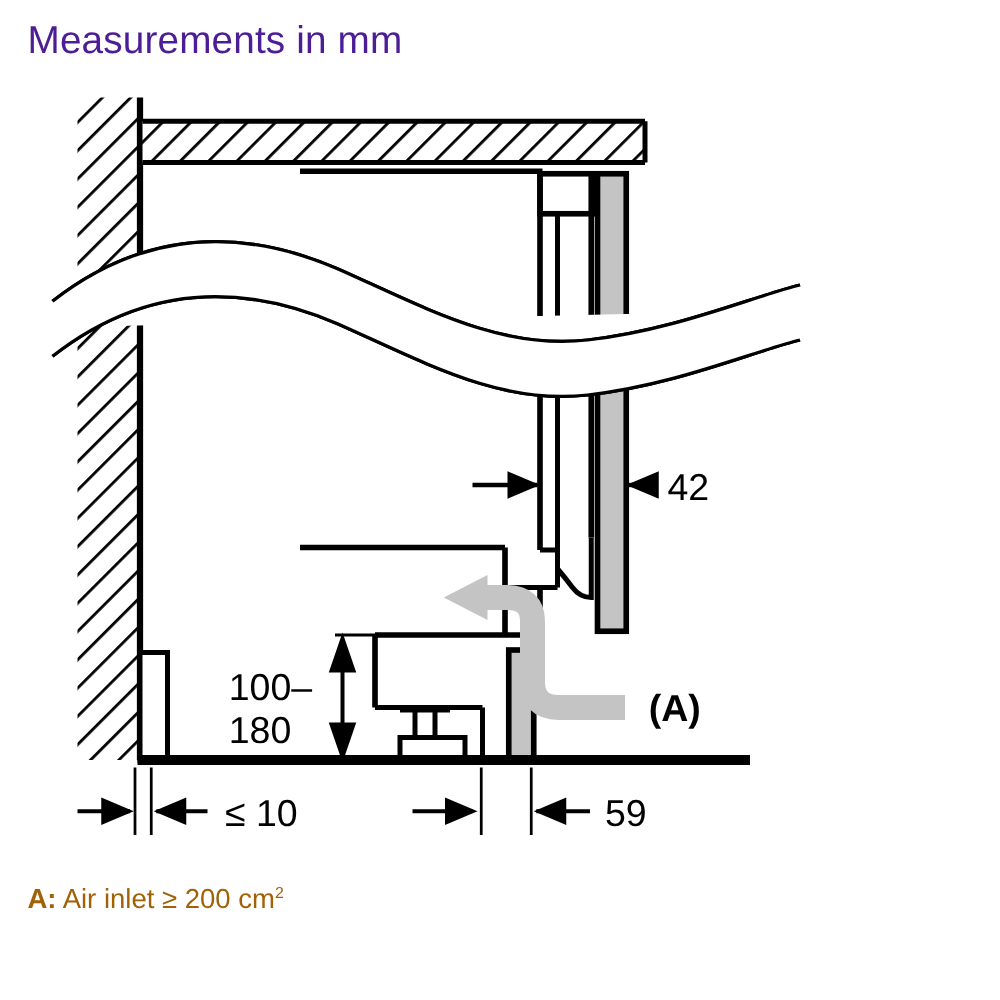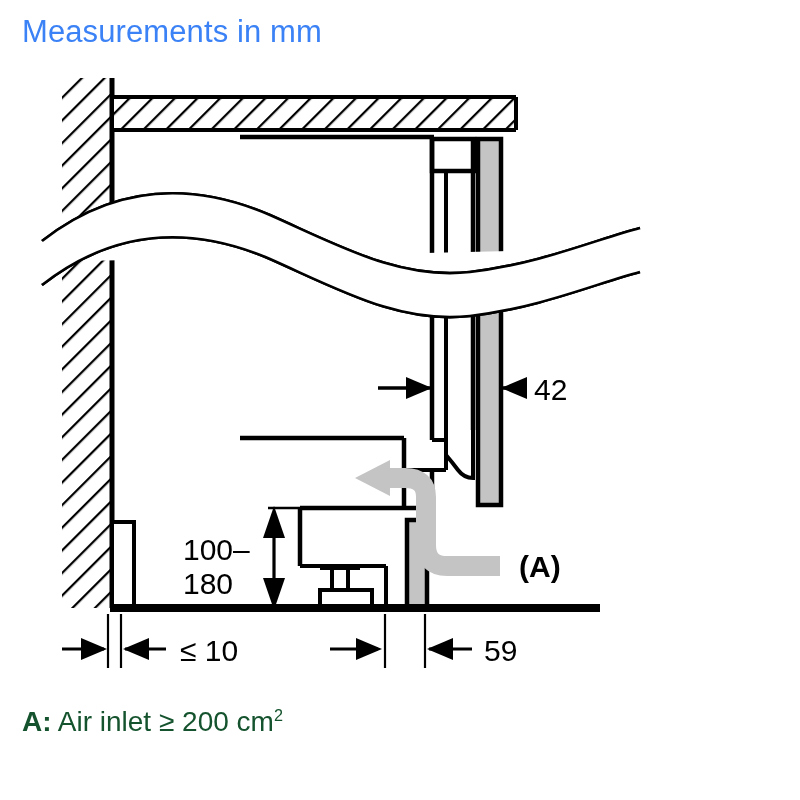--- a/index.html
+++ b/index.html
@@ -21,30 +21,30 @@
     height: 800px;
     background: #ffffff;
   }
   .title-text {
     position: absolute;
     left: 22px;
     top: 14px;
     font-size: 31px;
     font-weight: 400;
     letter-spacing: 0.1px;
-    color: #3b82f6;
+    color: #4c1d95;
     white-space: nowrap;
   }
   .caption-text {
     position: absolute;
     left: 22px;
     top: 706px;
-    font-size: 28px;
+    font-size: 22px;
     font-weight: 400;
-    color: #14532d;
+    color: #a16207;
     white-space: nowrap;
   }
   .caption-text .bold {
     font-weight: 700;
   }
   .caption-text sup {
     font-size: 0.58em;
     vertical-align: super;
   }
   #drawing {

